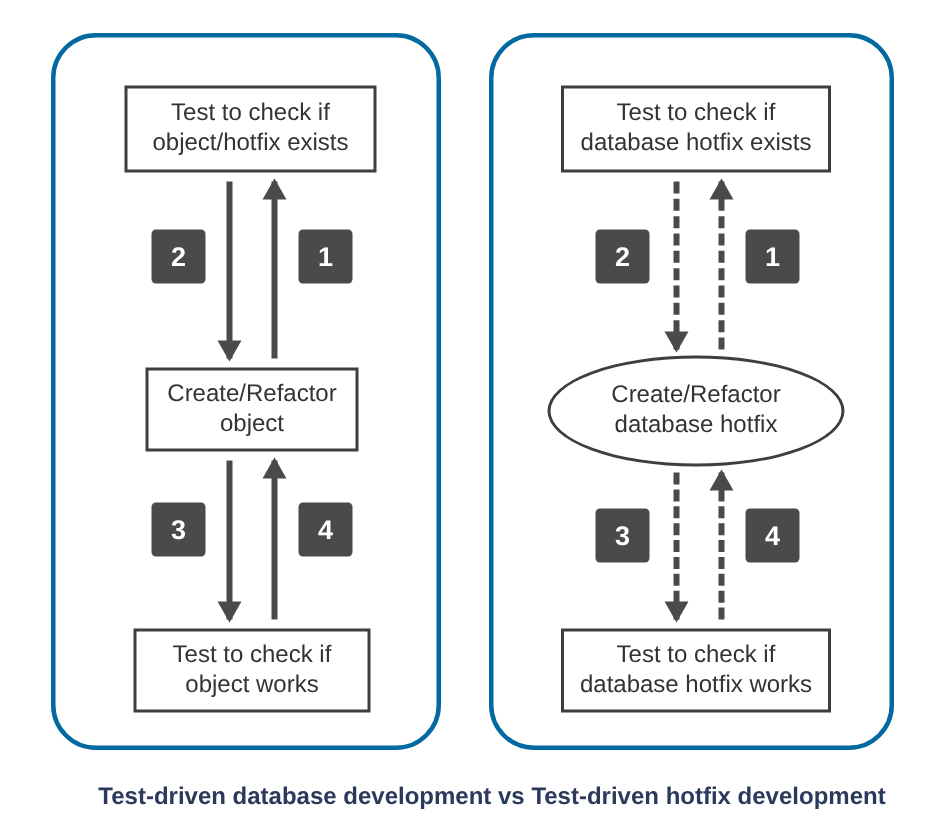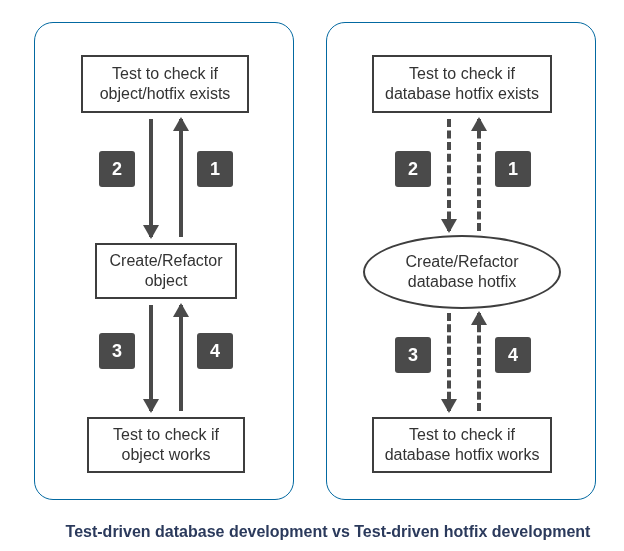--- a/index.html
+++ b/index.html
@@ -9,22 +9,22 @@
     font-family: "Segoe UI", Arial, sans-serif;
     background: #fff;
     color: #333;
   }
   .canvas {
     position: relative;
     width: 624px; height: 551px;
   }
   .panel {
     position: absolute;
-    border: 1px solid #0369a1;
-    border-radius: 19px;
+    border: 3px solid #0369a1;
+    border-radius: 30px;
     background: transparent;
   }
   .panel.left  { left: 34px;  top: 22px; width: 260px; height: 478px; }
   .panel.right { left: 326px; top: 22px; width: 270px; height: 478px; }
 
   .box {
     position: absolute;
     border: 2px solid #3e3e3e;
     background: #fff;
     text-align: center;

